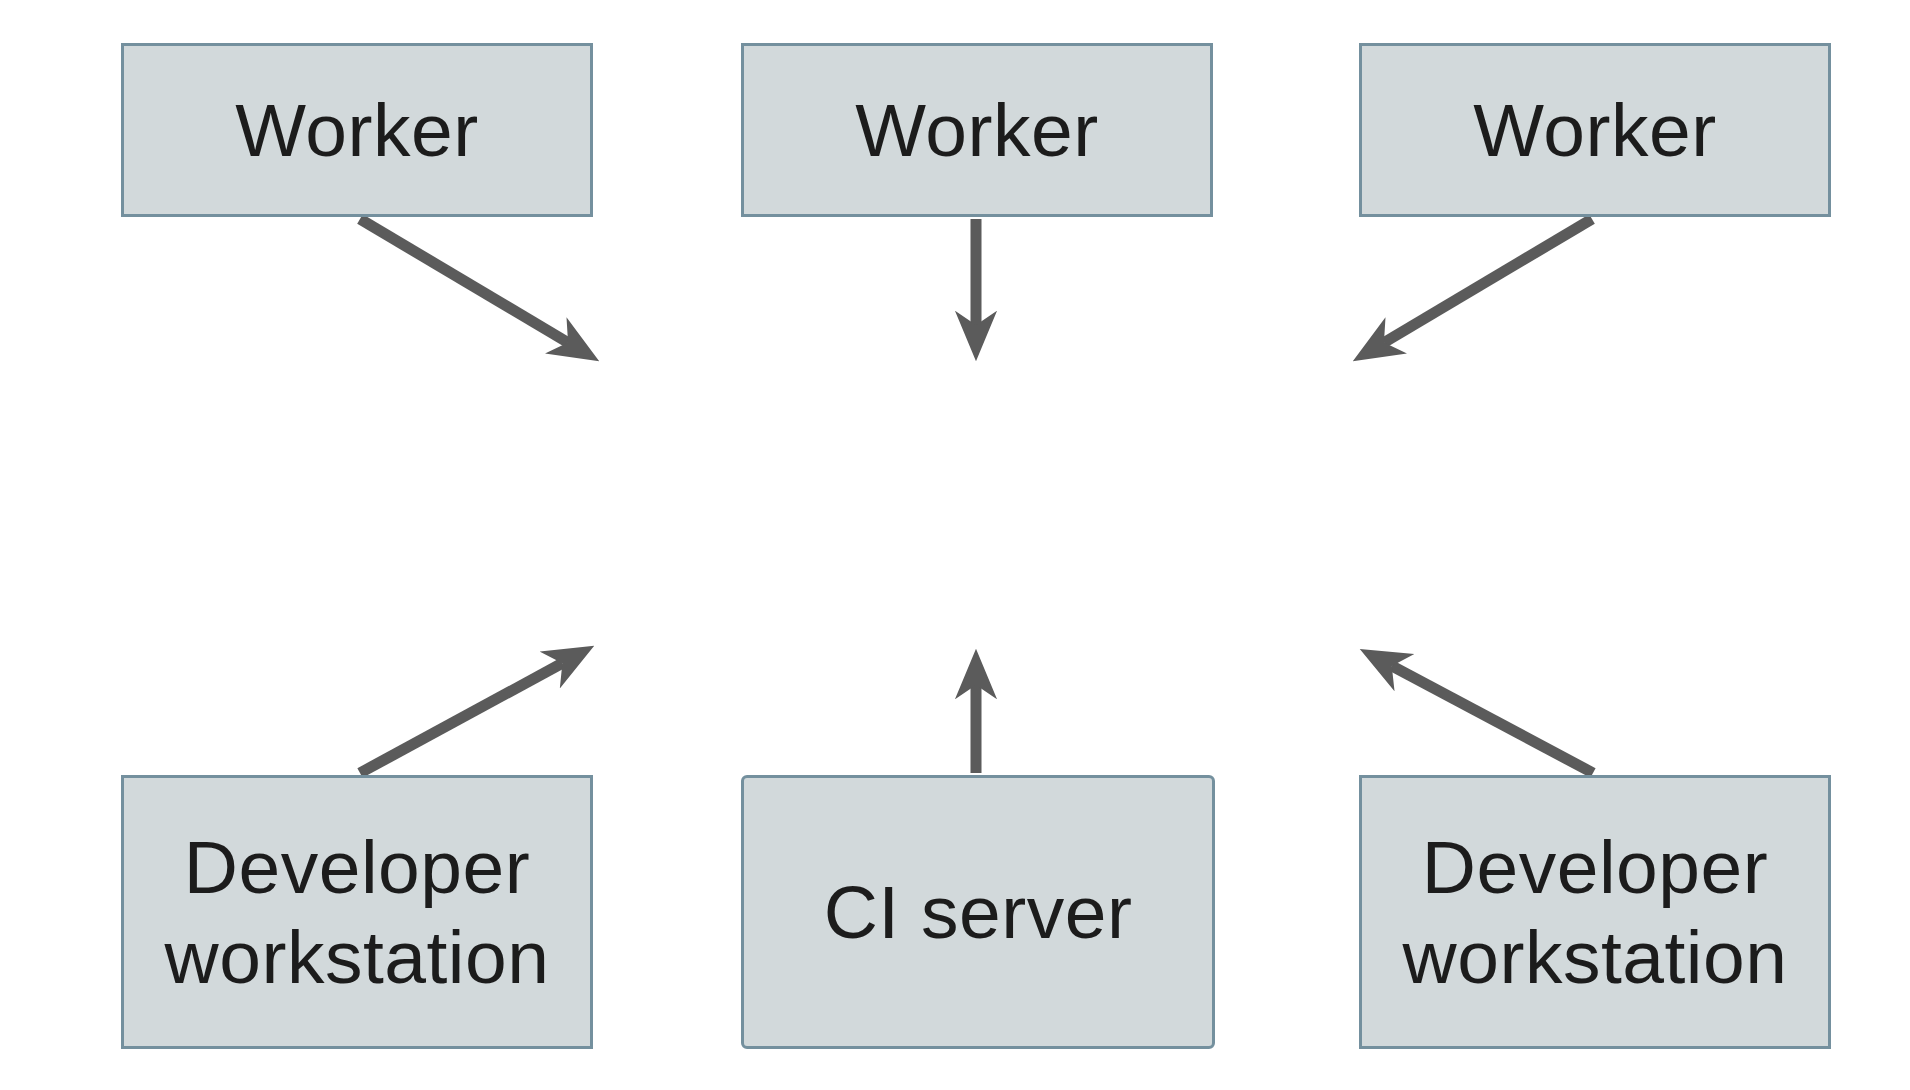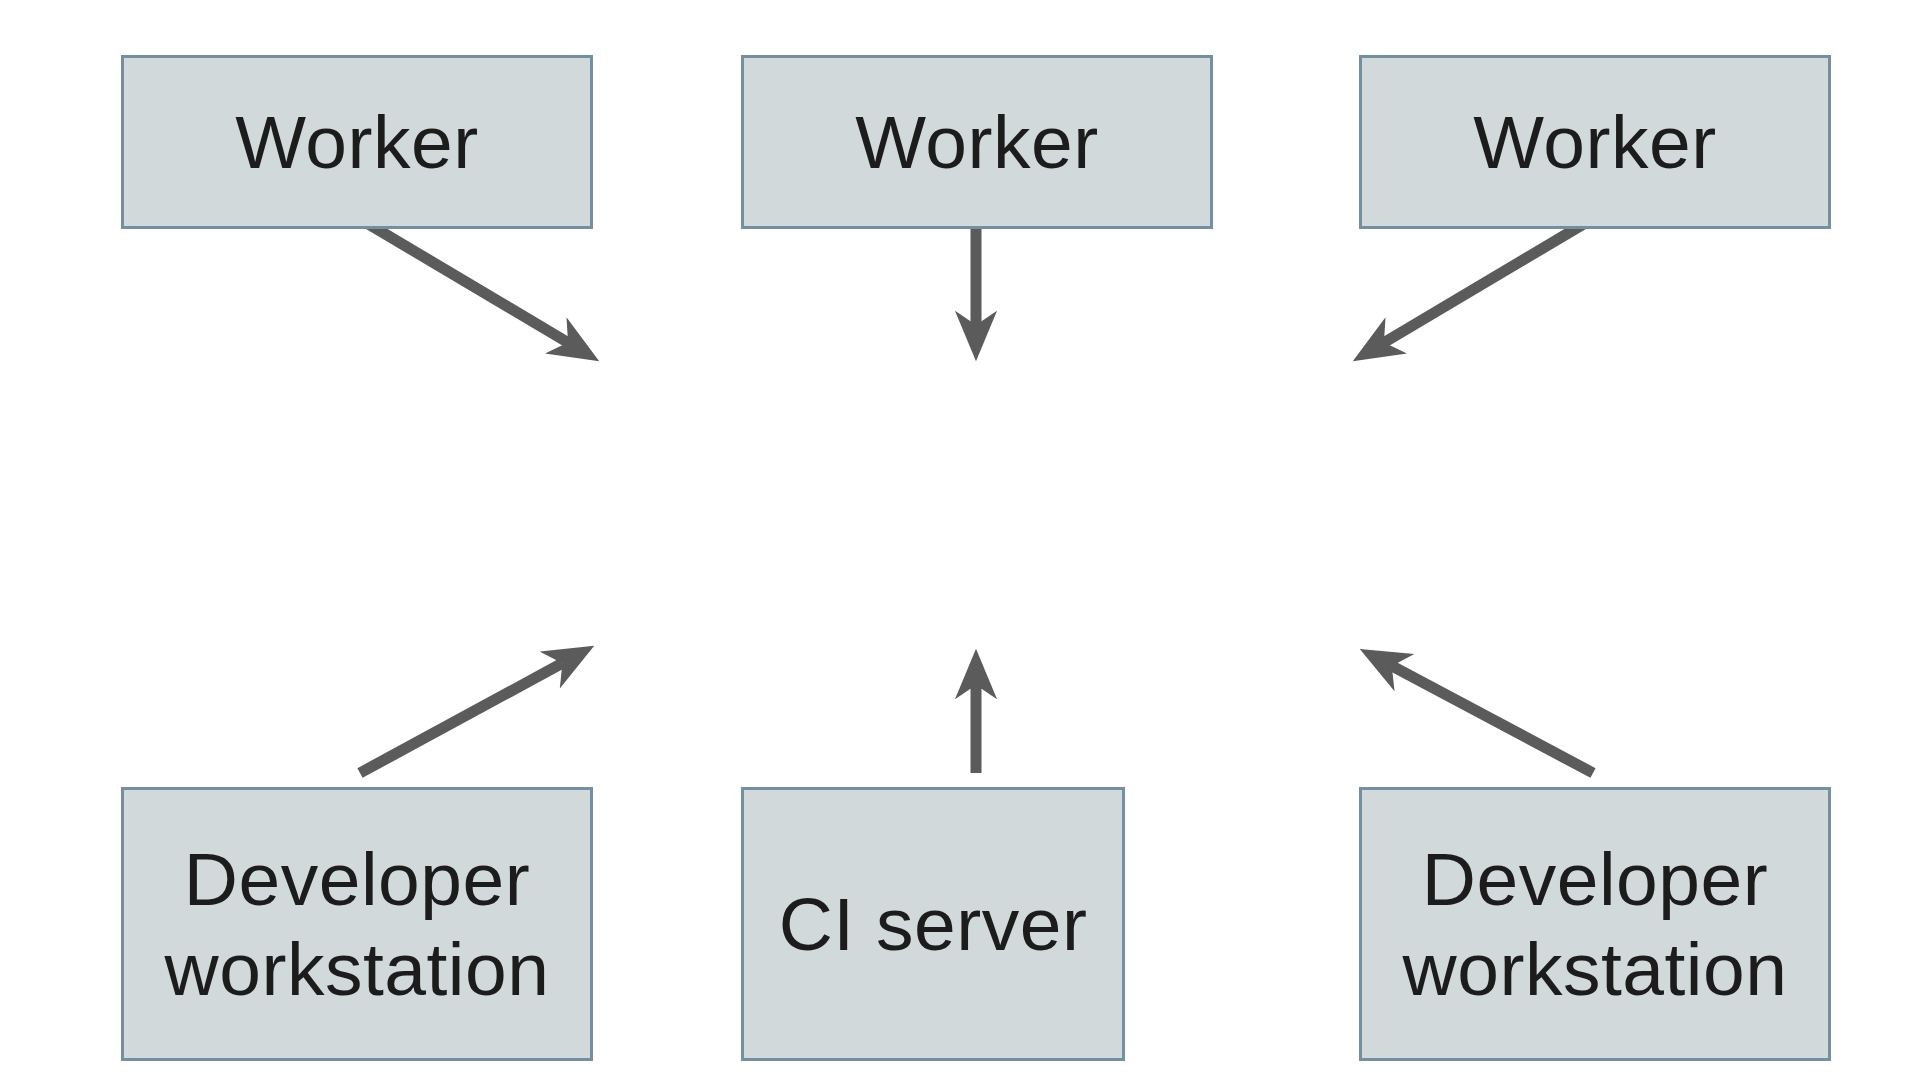--- a/index.html
+++ b/index.html
@@ -25,21 +25,20 @@
   }
   .node {
     position: absolute;
     box-sizing: border-box;
     background: var(--node-fill, #d2d9db);
     border: 3px solid var(--node-border, #74909e);
     display: flex;
     align-items: center;
     justify-content: flex-start;
     text-align: center;
-    margin-top: 12px;
   }
   .node-label {
     display: block;
     width: 100%;
     font-size: 75px;
     line-height: 1.2;
     color: var(--text, #1c1c1c);
     letter-spacing: 0.5px;
     padding: 0 10px;
     box-sizing: border-box;
@@ -68,19 +67,19 @@
     </div>
     <div class="node" style="left: 741px; top: 43px; width: 472px; height: 174px;">
       <span class="node-label">Worker</span>
     </div>
     <div class="node" style="left: 1359px; top: 43px; width: 472px; height: 174px;">
       <span class="node-label">Worker</span>
     </div>
     <div class="node" style="left: 121px; top: 775px; width: 472px; height: 274px;">
       <span class="node-label">Developer workstation</span>
     </div>
-    <div class="node" style="left: 741px; top: 775px; width: 384px; height: 274px;">
+    <div class="node" style="left: 741px; top: 775px; width: 474px; height: 274px; border-radius: 6px;">
       <span class="node-label">CI server</span>
     </div>
     <div class="node" style="left: 1359px; top: 775px; width: 472px; height: 274px;">
       <span class="node-label">Developer workstation</span>
     </div>
   </div>
 
 </body></html>

